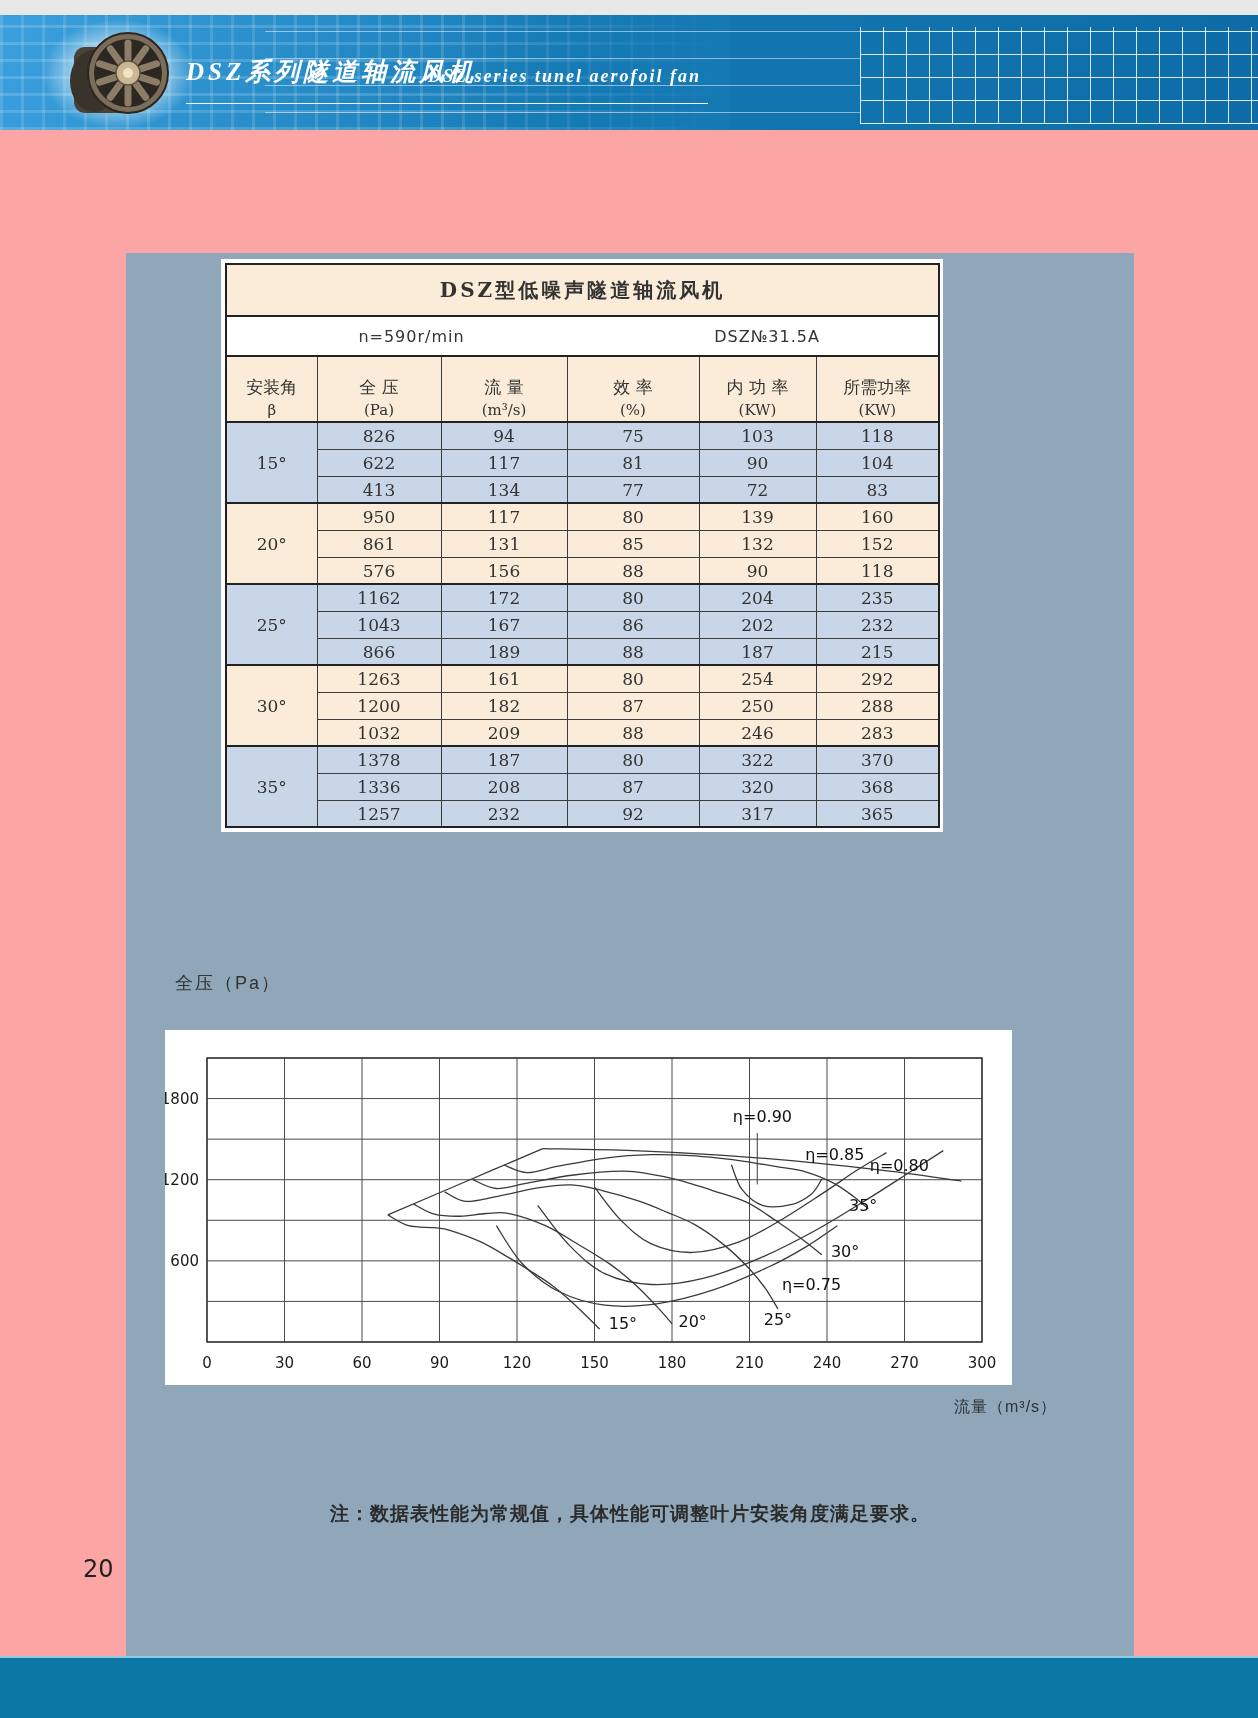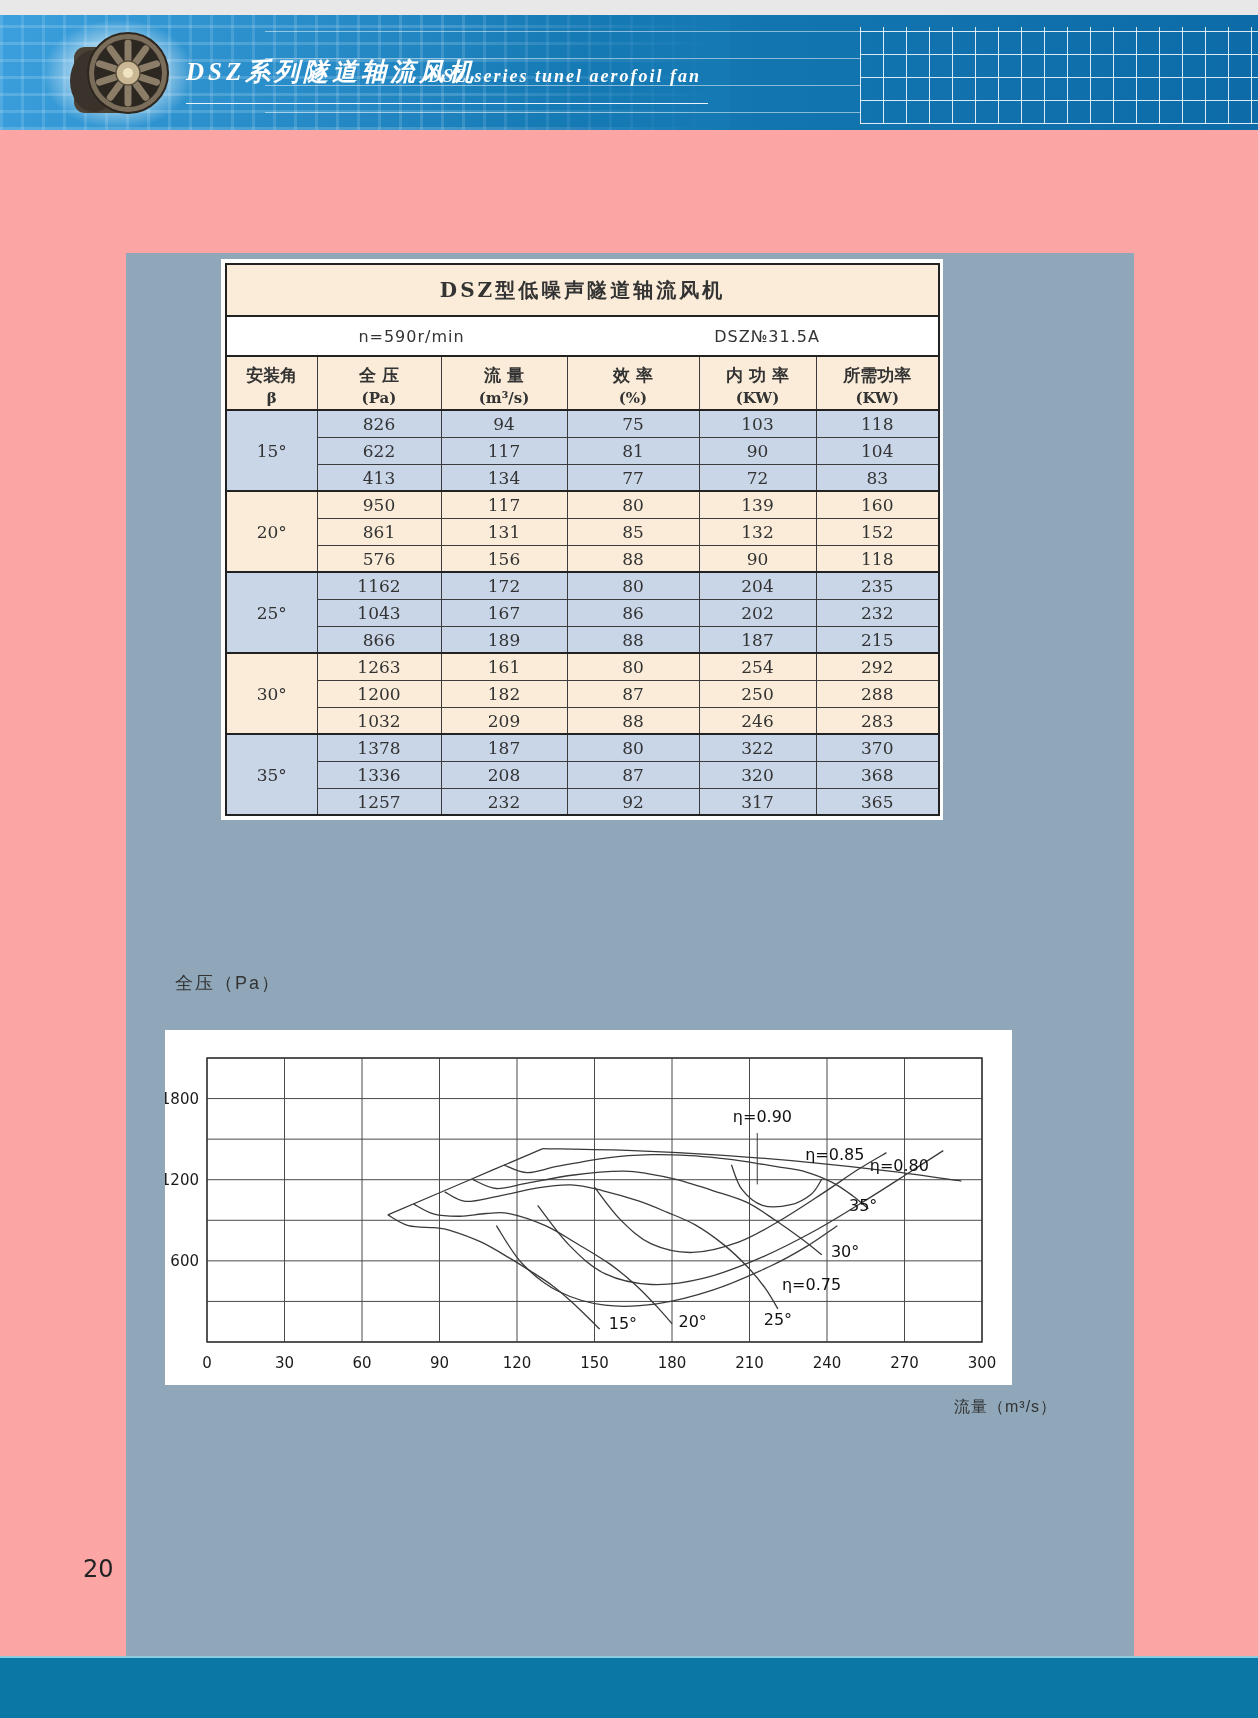--- a/index.html
+++ b/index.html
@@ -38,21 +38,21 @@
   
   .spec-table-frame{position:absolute;left:95px;top:6px;width:722px;background:#fff;padding:4px;}
   table.spec{width:714px;table-layout:fixed;border-collapse:collapse;border:2px solid #222;
     font-family:"DejaVu Serif","Liberation Serif",serif;color:#333;}
   col.c0{width:91px}col.c1{width:124px}col.c2{width:126px}col.c3{width:132px}col.c4{width:117px}col.c5{width:123px}
   .title-row th{height:52px;background:var(--cream);font-size:20px;font-weight:600;
     letter-spacing:3px;border-bottom:2px solid #222;}
   .sub-row th{height:40px;background:#fff;font:16px "DejaVu Sans","Liberation Sans",sans-serif;
     font-weight:normal;border-bottom:2px solid #222;letter-spacing:1px;padding-left:29px;}
   .col-row th{height:54px;background:var(--cream);border:1px solid #3c3c3c;border-bottom:2px solid #222;
-    font-weight:bold;font-size:17px;line-height:1.45;padding-top:6px;}
+    font-weight:normal;font-size:17px;line-height:1.45;padding-top:18px;}
   .col-row th .cu{font-size:15px;}
   table.spec td{height:27px;border:1px solid #3c3c3c;text-align:center;font-size:17px;}
   tr.g-blue td{background:var(--row_blue);}
   tr.g-cream td{background:var(--cream);}
   tr.gstart td{border-top:2px solid #222;}
   td.angle{font-size:17px;}
 
   
   .chart-ylabel{position:absolute;left:49px;top:718px;font-size:18px;color:#333;letter-spacing:2px;}
   .chart-panel{position:absolute;left:39px;top:777px;width:847px;height:355px;background:#fff;}
@@ -326,18 +326,19 @@
           <text x="680.0833333333334" y="227.06666666666666" text-anchor="middle" font-size="16" font-family="DejaVu Sans, Liberation Sans, sans-serif" fill="#111">30°</text>
           <text x="646.5" y="259.5238095238095" text-anchor="middle" font-size="16" font-family="DejaVu Sans, Liberation Sans, sans-serif" fill="#111">η=0.75</text>
           <text x="612.9166666666667" y="294.6857142857143" text-anchor="middle" font-size="16" font-family="DejaVu Sans, Liberation Sans, sans-serif" fill="#111">25°</text>
           <text x="527.6666666666667" y="297.3904761904762" text-anchor="middle" font-size="16" font-family="DejaVu Sans, Liberation Sans, sans-serif" fill="#111">20°</text>
           <text x="457.91666666666663" y="298.74285714285713" text-anchor="middle" font-size="16" font-family="DejaVu Sans, Liberation Sans, sans-serif" fill="#111">15°</text>
         </svg>
     </div>
 
     <div class="chart-xlabel">流量（m³/s）</div>
 
+    <div class="note">注：数据表性能为常规值，具体性能可调整叶片安装角度满足要求。</div>
   </section>
 
   <div class="page-number">20</div>
 
   <footer class="bottom-bar"></footer>
 </div>
 
 </body></html>

